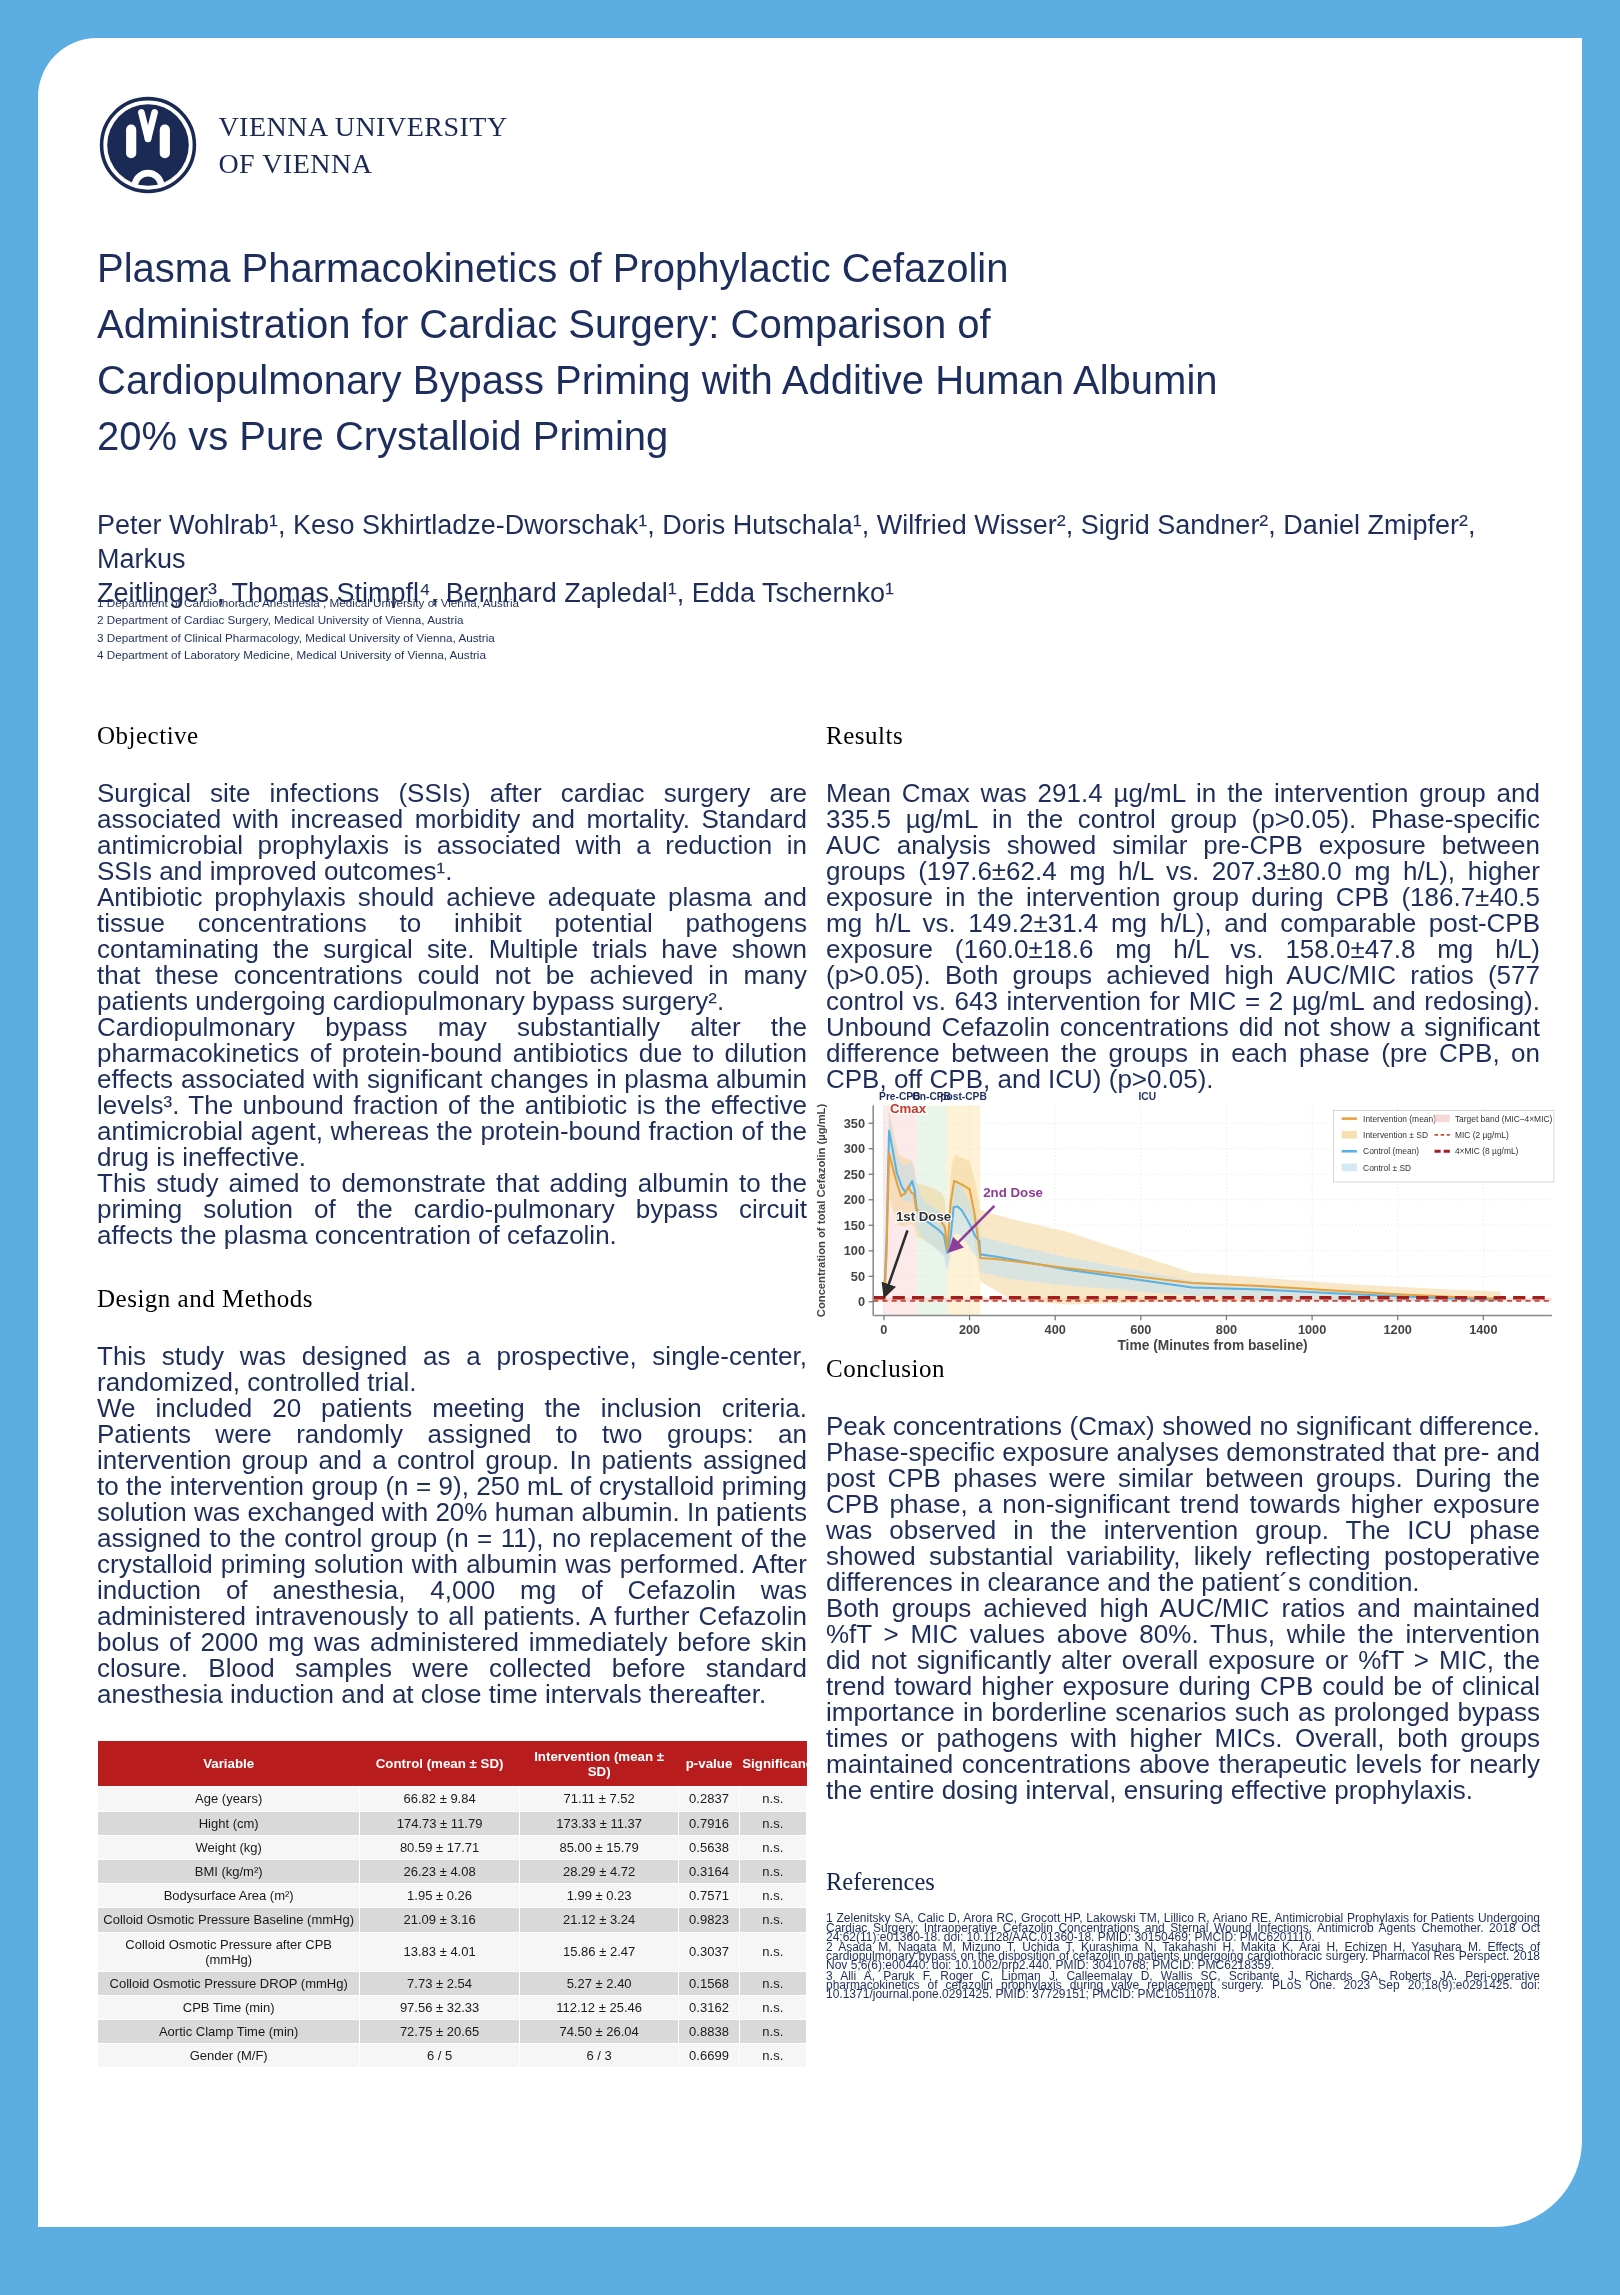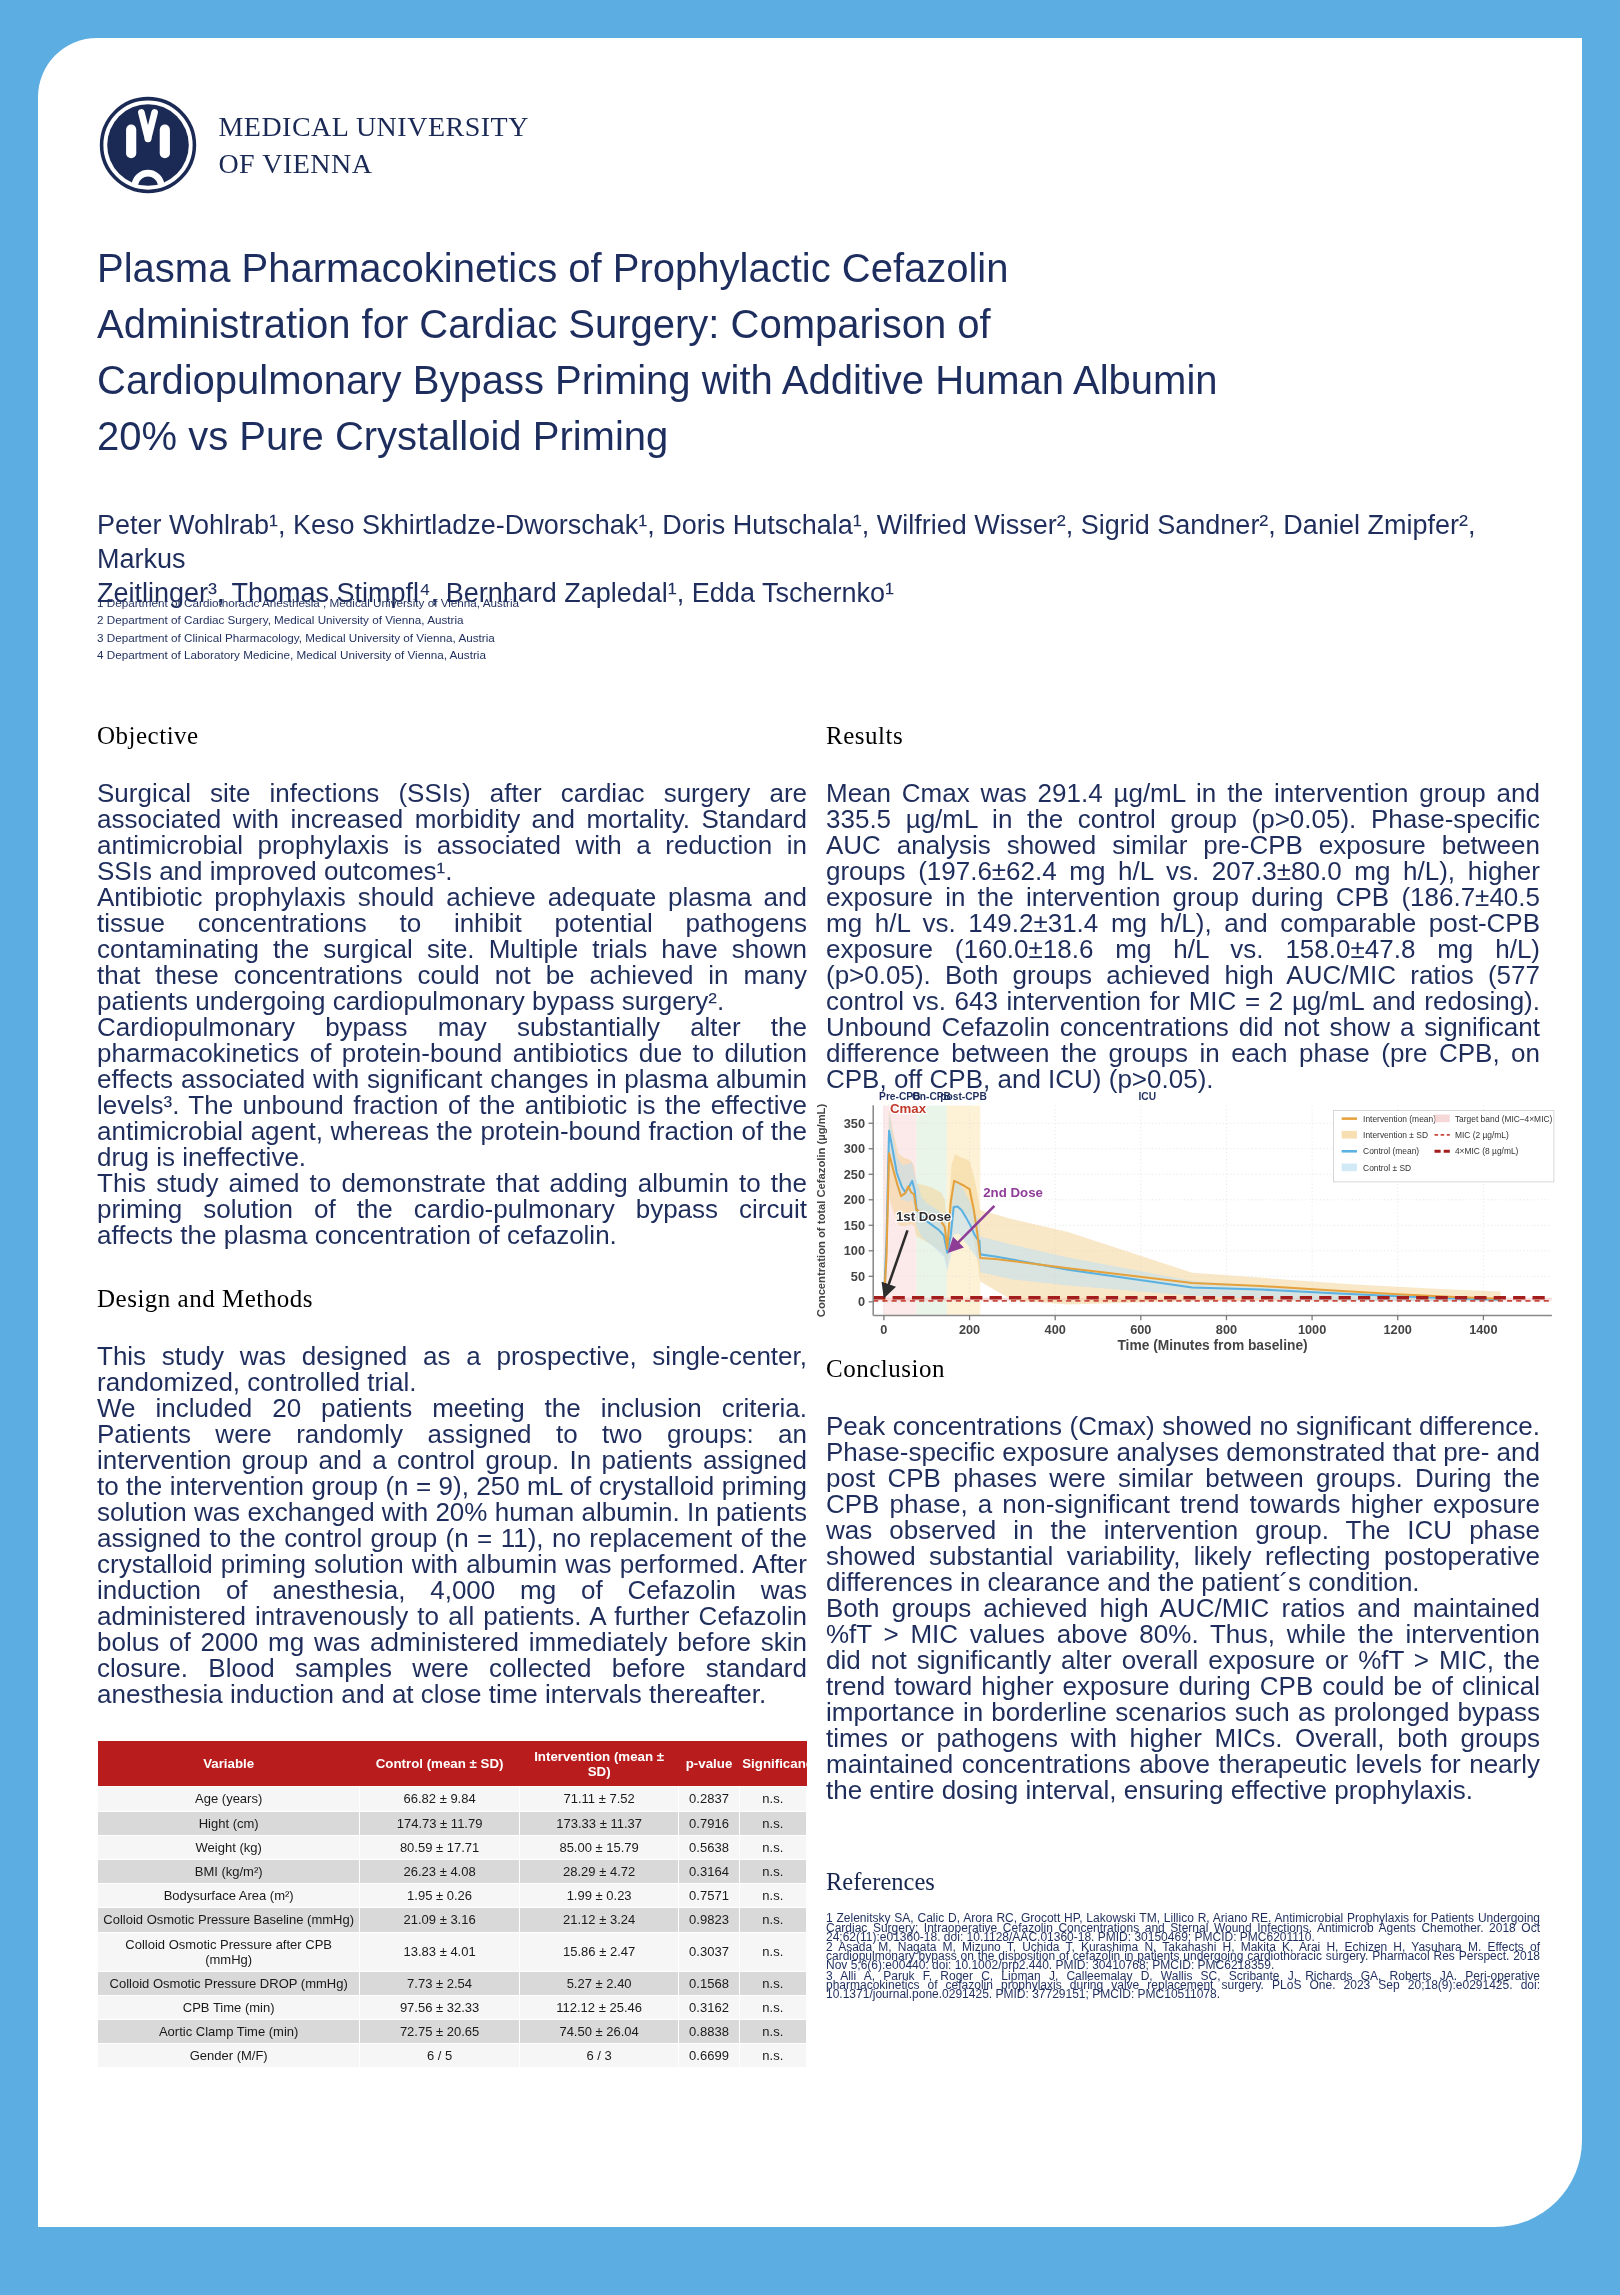--- a/index.html
+++ b/index.html
@@ -49,21 +49,21 @@
           <path d="M -33 -30 L -33 16"></path>
           <path d="M 33 -30 L 33 16"></path>
         </g>
         <g stroke="#ffffff" stroke-width="13" stroke-linecap="round" fill="none">
           <path d="M 0 -12 L -13 -64"></path>
           <path d="M 0 -12 L 13 -64"></path>
           <path d="M -25 74 A 26 26 0 0 1 25 74"></path>
         </g>
       </svg>
       <div class="wordmark">
-        <div>MEDICAL UNIVERSITY</div>
+        <div>VIENNA UNIVERSITY</div>
         <div>OF VIENNA</div>
       </div>
     </div>
 
     <h1 class="title">Plasma Pharmacokinetics of Prophylactic Cefazolin
 Administration for Cardiac Surgery: Comparison of
 Cardiopulmonary Bypass Priming with Additive Human Albumin
 20% vs Pure Crystalloid Priming</h1>
     <p class="authors">Peter Wohlrab¹, Keso Skhirtladze-Dworschak¹, Doris Hutschala¹, Wilfried Wisser², Sigrid Sandner², Daniel Zmipfer², Markus
 Zeitlinger³, Thomas Stimpfl⁴, Bernhard Zapledal¹, Edda Tschernko¹</p>

